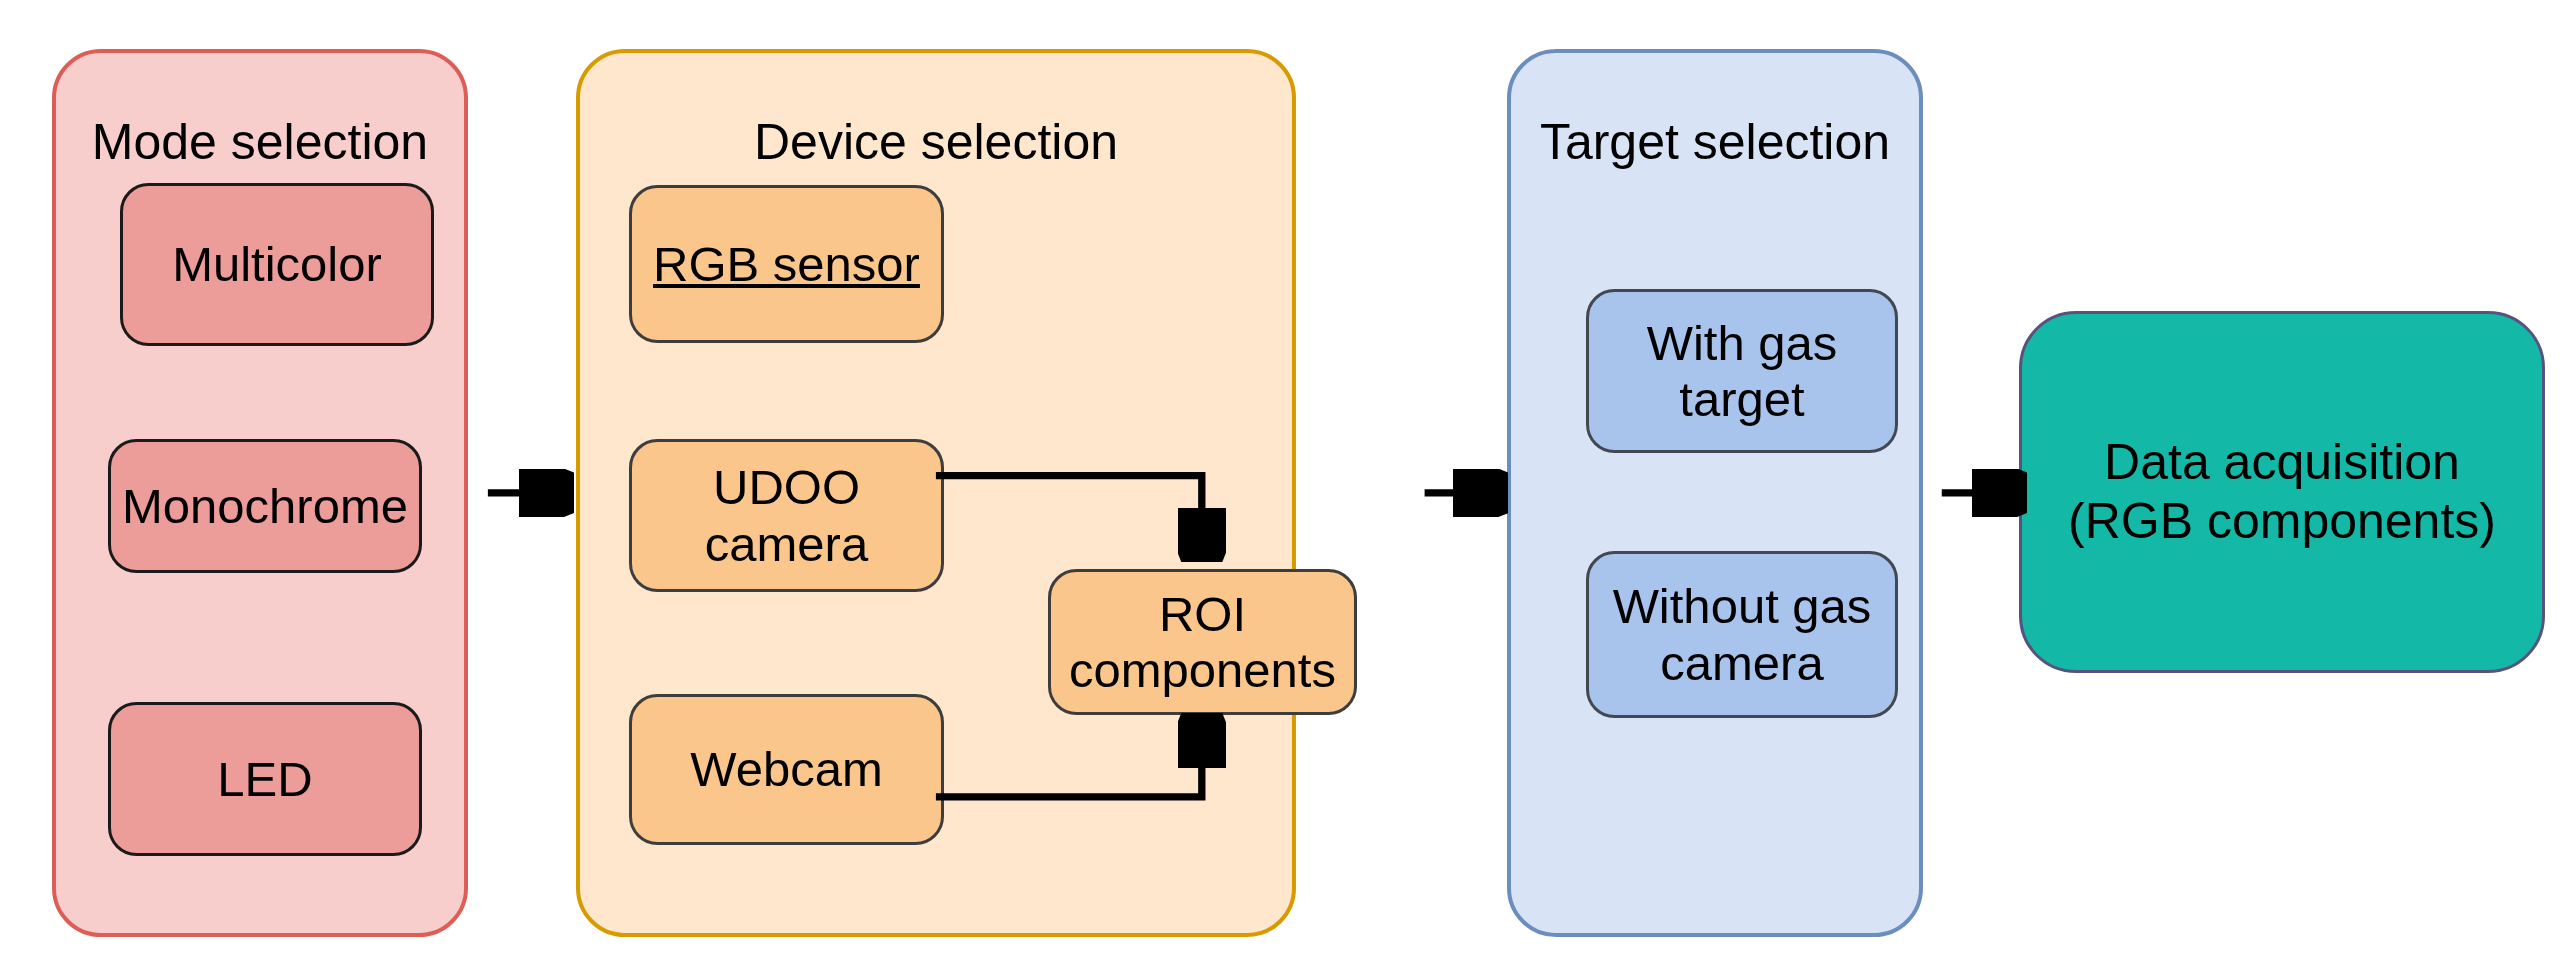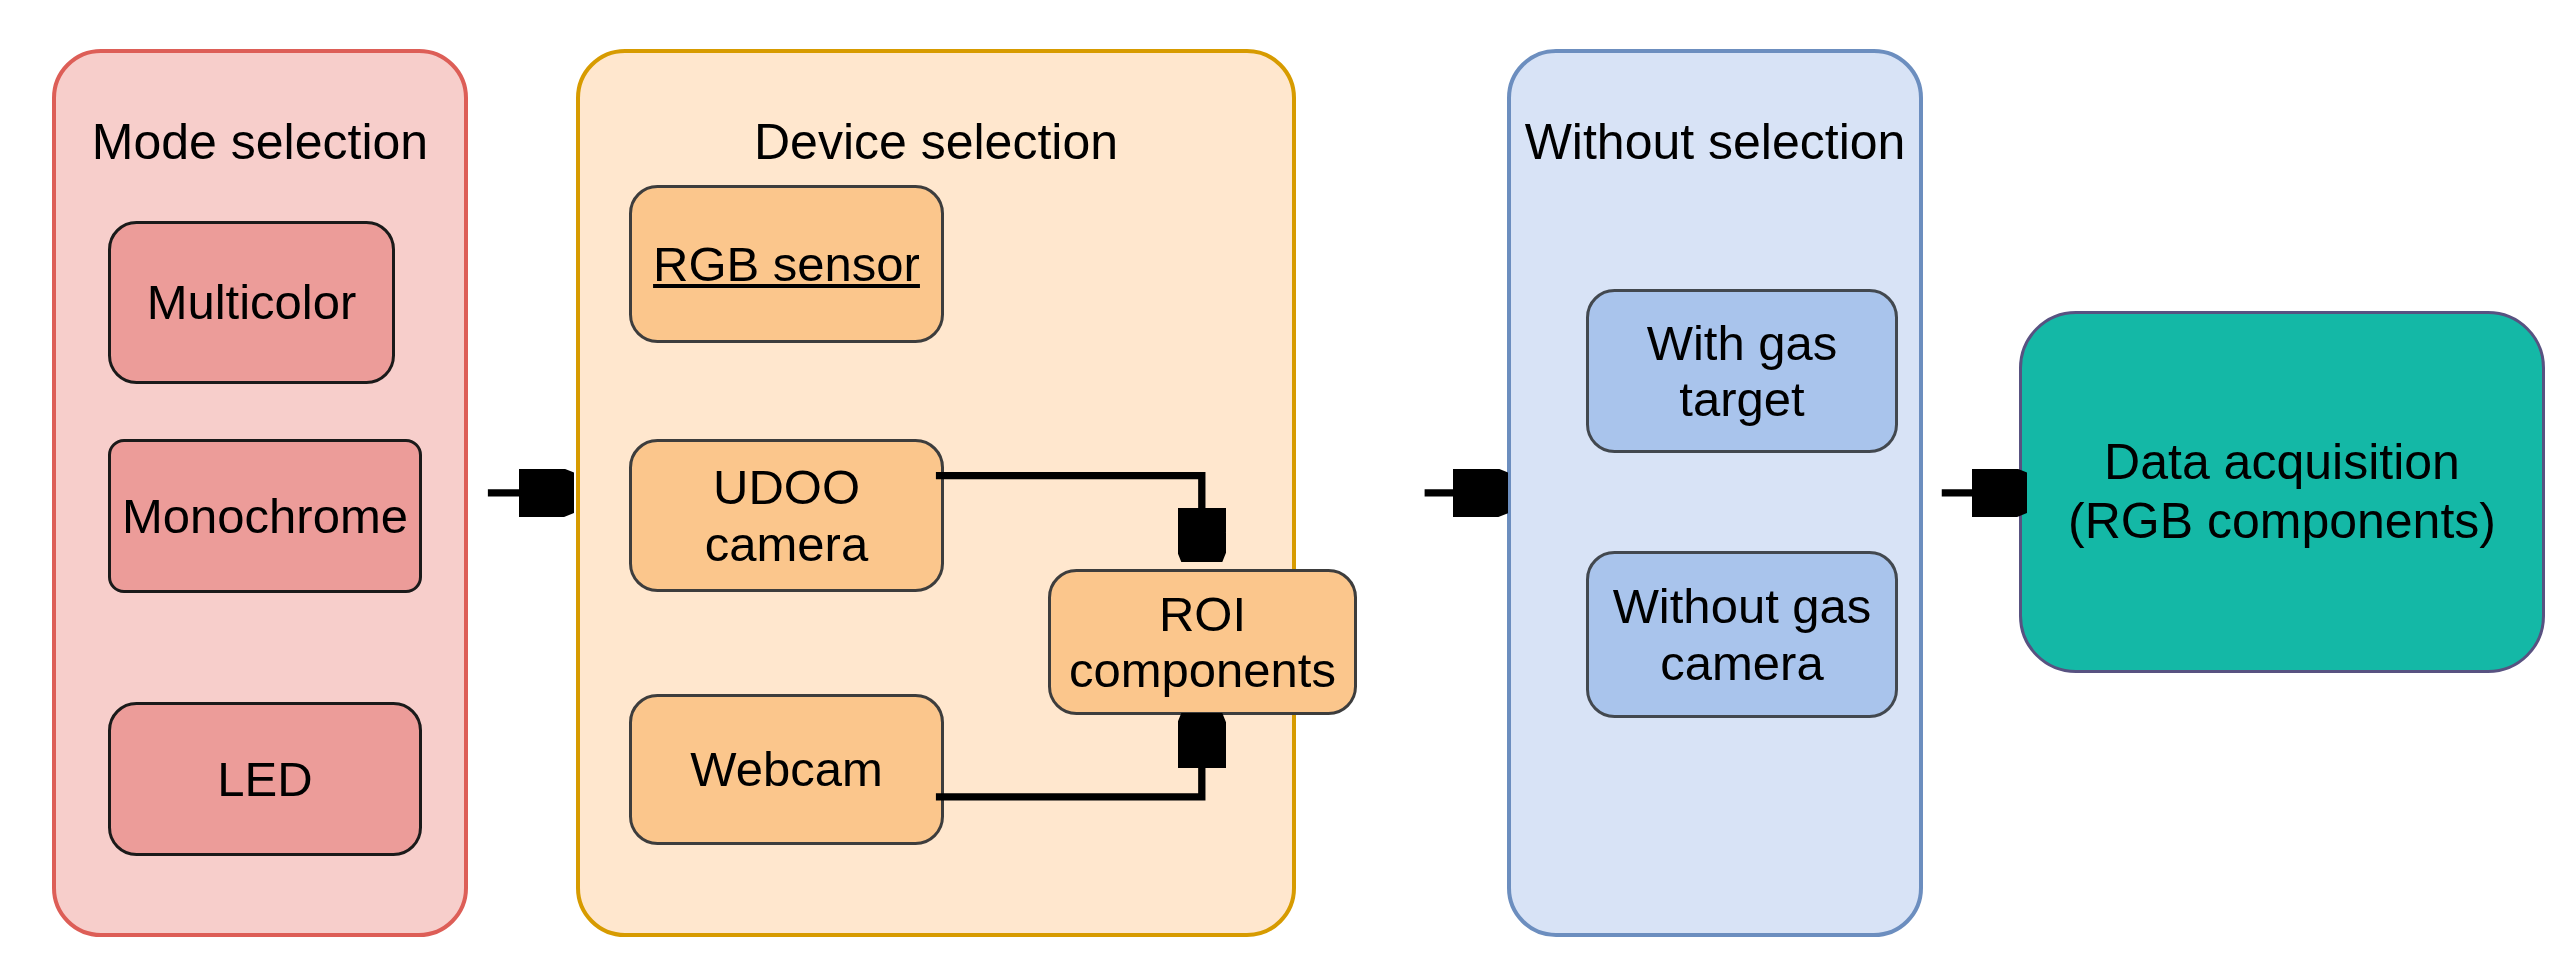--- a/index.html
+++ b/index.html
@@ -64,22 +64,22 @@
   .node-orange {
     background: #fbc68c;
     border: 3.3px solid #3d3d3d;
   }
   .node-blue {
     background: #a9c4ec;
     border: 3.3px solid #42484f;
     margin-left: 16px;
   }
   
-  .node-multicolor  { left: 52px; top: 130px; width: 287px; height: 163px; margin-top: 38px; }
-  .node-monochrome  { left: 52px; top: 386px; width: 314px; height: 154px; padding: 3.3px 1.6px; border-radius: 16px; }
+  .node-multicolor  { left: 64px; top: 130px; width: 314px; height: 163px; }
+  .node-monochrome  { left: 52px; top: 386px; width: 314px; height: 134px; padding: 3.3px 1.6px; }
   .node-led         { left: 52px; top: 649px; width: 314px; height: 154px; }
   
   .node-rgb-sensor  { left: 49px; top: 132px; width: 315px; height: 158px; text-decoration: underline; }
   .node-udoo-camera { left: 49px; top: 386px; width: 315px; height: 153px; }
   .node-webcam      { left: 49px; top: 641px; width: 315px; height: 151px; }
   .node-roi         { left: 468px; top: 516px; width: 309px; height: 146px; }
   
   .node-with-gas    { left: 59px; top: 236px; width: 312px; height: 164px; }
   .node-without-gas { left: 59px; top: 498px; width: 312px; height: 167px; }
   
@@ -138,21 +138,21 @@
     </div>
     <div class="node node-orange node-webcam">
       <span>Webcam</span>
     </div>
     <div class="node node-orange node-roi">
       <span>ROI components</span>
     </div>
   </div>
 
   <div class="panel panel-target">
-    <div class="panel-title">Without selection</div>
+    <div class="panel-title">Target selection</div>
     <div class="node node-blue node-with-gas">
       <span>With gas target</span>
     </div>
     <div class="node node-blue node-without-gas">
       <span>Without gas camera</span>
     </div>
   </div>
 
   <div class="terminal">
     <span>Data acquisition (RGB components)</span>

